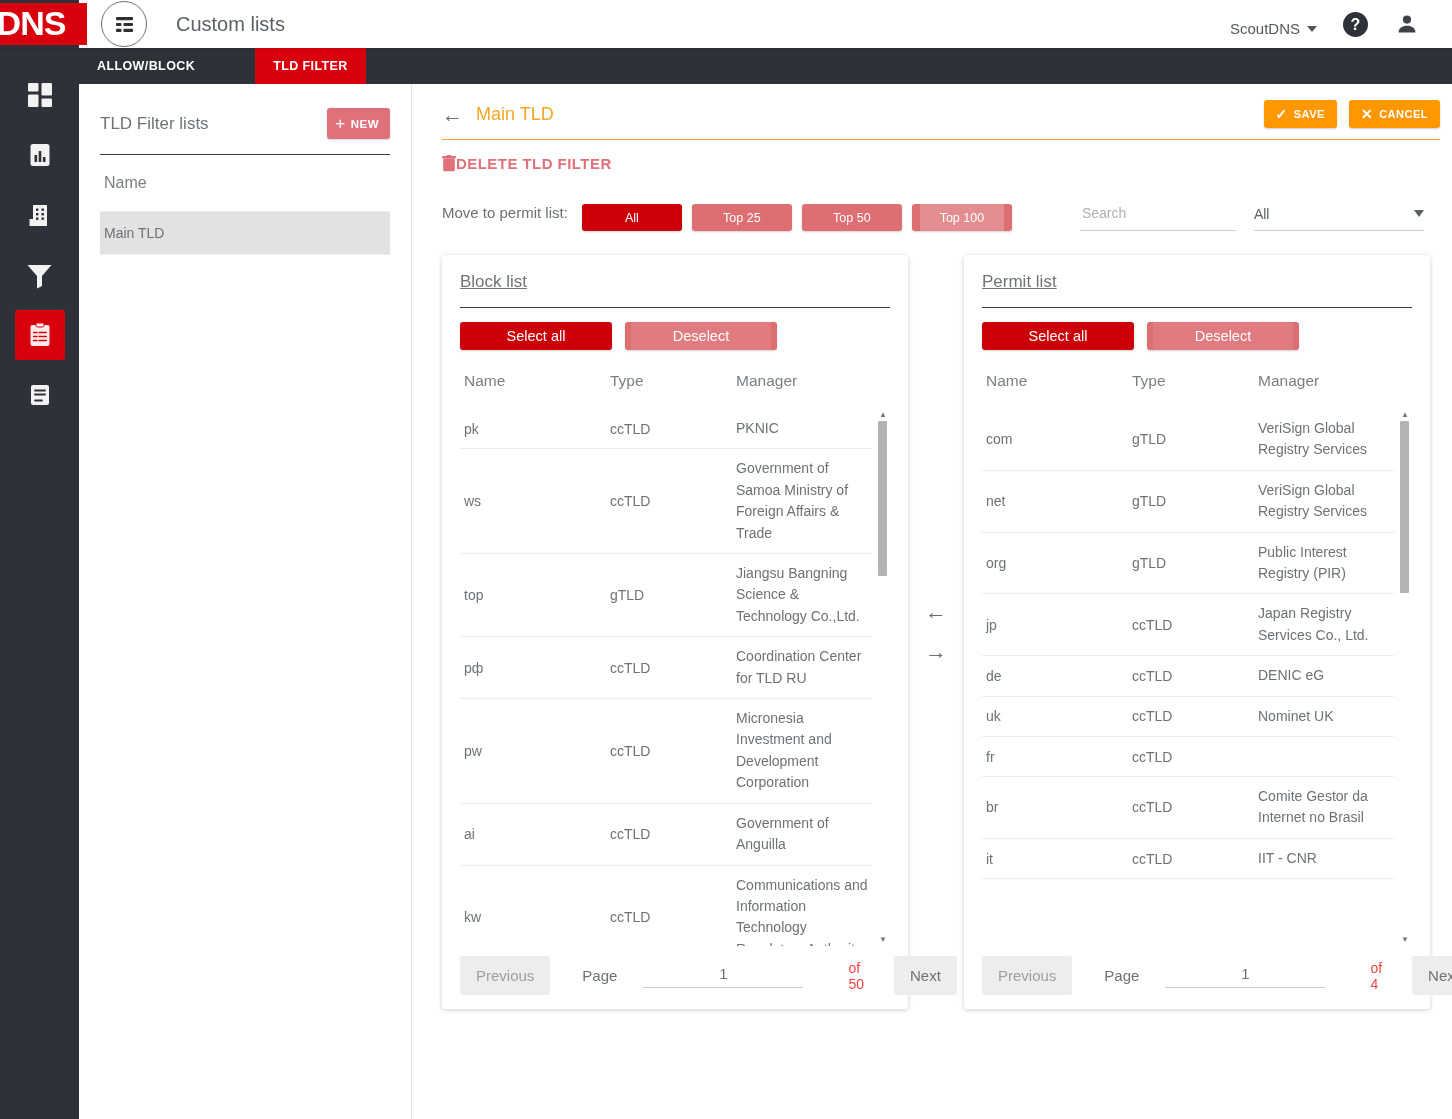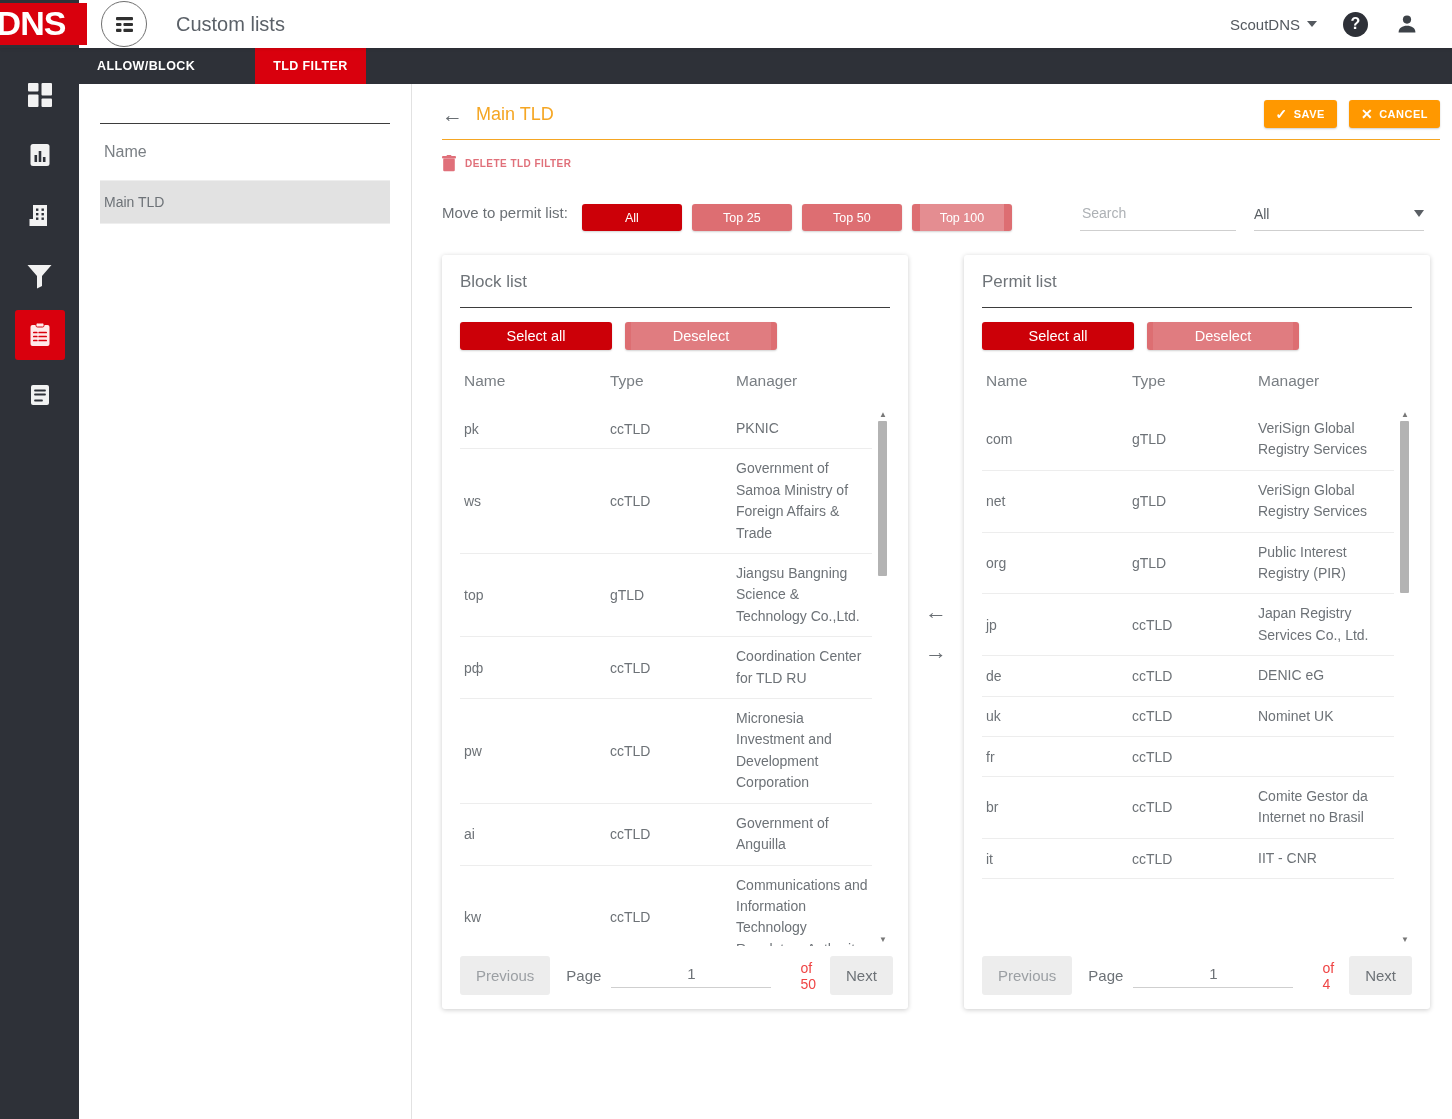--- a/index.html
+++ b/index.html
@@ -33,21 +33,21 @@
   }
   .menu-circle {
     width:46px; height:46px; border-radius:50%; border:1px solid #707070;
     margin-left:22px; display:flex; align-items:center; justify-content:center;
     color:#303030; background:#fff; cursor:pointer;
   }
   .page-heading {
     margin-left:29px; font-size:20px; color:#5b6168; font-weight:400;
   }
   .topbar-right {
-    margin-left:auto; display:flex; align-items:center; gap:26px;
+    margin-left:auto; display:flex; align-items:flex-end; gap:26px;
     padding-right:32px; color:#4a4f56;
   }
   .acct { font-size:15px; color:#54595f; display:flex; align-items:center; gap:7px; cursor:pointer; }
   .chev { width:0;height:0;border-left:5px solid transparent;border-right:5px solid transparent;border-top:6px solid #54595f; }
   .help-icon {
     width:25px;height:25px;border-radius:50%;background:#2e3138;color:#fff;
     font-size:16px;font-weight:bold;display:flex;align-items:center;justify-content:center;cursor:pointer;
   }
   .avatar-icon { width:26px;height:26px;display:flex;align-items:center;justify-content:center;cursor:pointer; }
 
@@ -107,22 +107,22 @@
   .btn-orange {
     background:#ff9800; color:#fff; border:none; border-radius:3px;
     font-size:11px; font-weight:bold; letter-spacing:.5px;
     padding:7px 12px; display:flex; align-items:center; gap:6px; cursor:pointer;
     box-shadow:0 1px 2px rgba(0,0,0,.2);
   }
   .btn-orange .gl { font-size:14px; font-weight:bold; line-height:1; }
   .head-rule { height:1px; background:#f5a623; margin-top:11px; }
 
   .delete-link {
-    display:flex; align-items:center; gap:9px; margin-top:15px;
-    color:#e0707a; font-size:10px; font-weight:bold; letter-spacing:.45px; cursor:pointer;
+    display:flex; align-items:center; margin-top:15px;
+    color:#e0707a; font-size:15px; font-weight:bold; letter-spacing:.45px; cursor:pointer;
   }
 
   .tabstrip {
     margin-top:21px; height:35px; background:#2e3138; border-radius:4px;
     display:flex; align-items:stretch; overflow:hidden;
   }
   .tab {
     display:flex; align-items:center; padding:0 17px; color:#fff;
     font-size:12px; font-weight:bold; letter-spacing:.45px; cursor:pointer;
   }
@@ -154,21 +154,21 @@
   .field.select .val { font-size:14px; color:#595e63; }
   .caret { width:0;height:0;border-left:5.5px solid transparent;border-right:5.5px solid transparent;border-top:7px solid #5a5f64; }
 
   
   .dual { display:flex; margin-top:24px; align-items:flex-start; }
   .card {
     width:466px; background:#fff; border-radius:3px;
     box-shadow:0 1px 5px rgba(0,0,0,.20); padding:17px 18px 14px 18px;
     height:754px; display:flex; flex-direction:column;
   }
-  .card-title { font-size:17px; color:#6f7479; }
+  .card-title { font-size:17px; color:#6f7479;text-decoration:underline; }
   .card-rule { height:1px; background:#3d3d3d; margin-top:15px; margin-bottom:14px; }
   .card-btns { display:flex; gap:13px; }
   .selbtn {
     border:none; border-radius:3px; color:#fff; font-size:14.5px;
     width:152px; height:28px; cursor:pointer; box-shadow:0 1px 2px rgba(0,0,0,.18);
     position:relative; overflow:hidden;
   }
   .selbtn.primary { background:#cc0008; }
   .selbtn.soft { background:#dd6e72; }
   .selbtn.soft::after{
@@ -200,21 +200,21 @@
     position:absolute; left:2px; width:8px; height:8px; color:#777;
     font-size:8px; text-align:center; line-height:8px;
   }
   .vscroll .up { top:2px; }
   .vscroll .down { bottom:2px; }
   .vscroll .thumb {
     position:absolute; left:1px; width:9px; background:#b3b3b3; border-radius:1px;
   }
 
   .pager {
-    display:flex; align-items:center; margin-top:10px; gap:0;
+    display:flex; align-items:center; margin-top:10px; gap:16px;
   }
   .pgbtn {
     border:none; background:#ededed; color:#9b9fa3; font-size:15px;
     padding:11px 16px; border-radius:3px; cursor:pointer;
   }
   .pgbtn.enabled { color:#6d7277; }
   .pg-label { font-size:15px; color:#6d7277; margin-left:16px; }
   .pg-input {
     width:160px; margin-left:10px; border:none; border-bottom:1px solid #cfcfcf;
     outline:none; text-align:center; font-size:15px; color:#6d7277;
@@ -325,20 +325,27 @@
         <g stroke="#2e3138" stroke-width="1.8" stroke-linecap="round">
           <path d="M8 8.5h10"></path>
             <path d="M8 12.5h10"></path>
             <path d="M8 18.5h7"></path>
         </g>
       </svg>
     </div>
   </div>
 
   <div class="listcol">
+    <div class="listcol-head">
+      <div class="listcol-title">TLD Filter lists</div>
+      <button class="btn-new">
+        <span class="plus">+</span>
+        <span>NEW</span>
+      </button>
+    </div>
     <div class="listcol-rule"></div>
     <div class="col-hdr">Name</div>
     <div class="list-row selected">Main TLD</div>
   </div>
 
   <div class="main">
 
     <div class="detail-head">
       <div class="back-arrow">←</div>
       <div class="detail-title">Main TLD</div>

